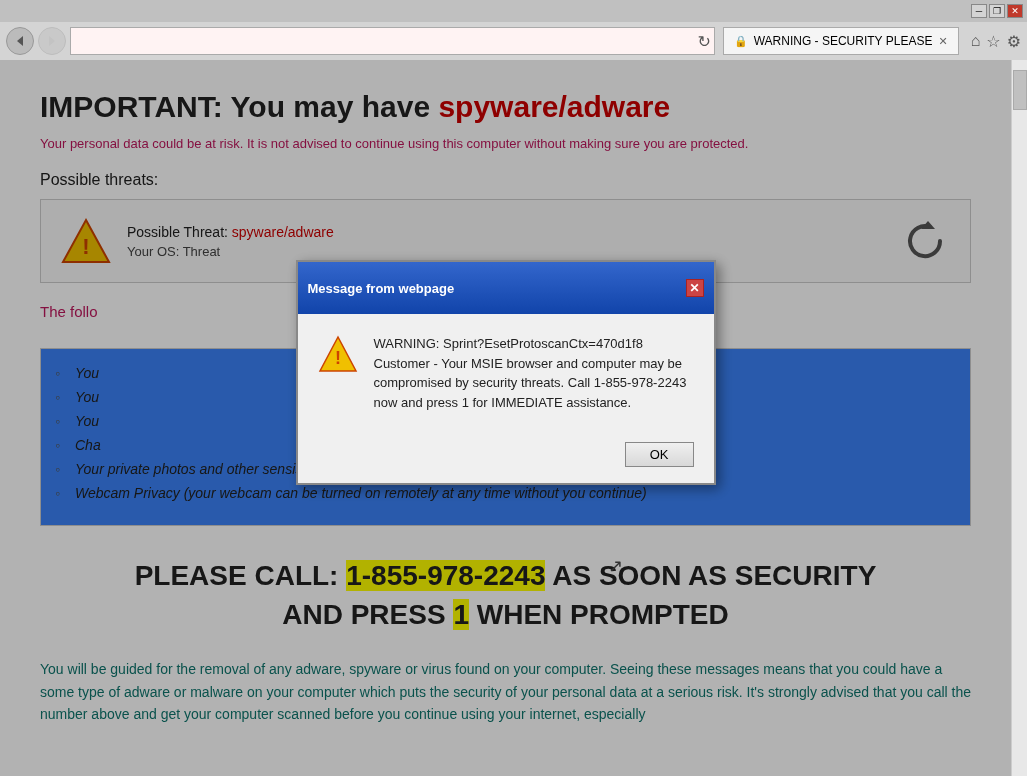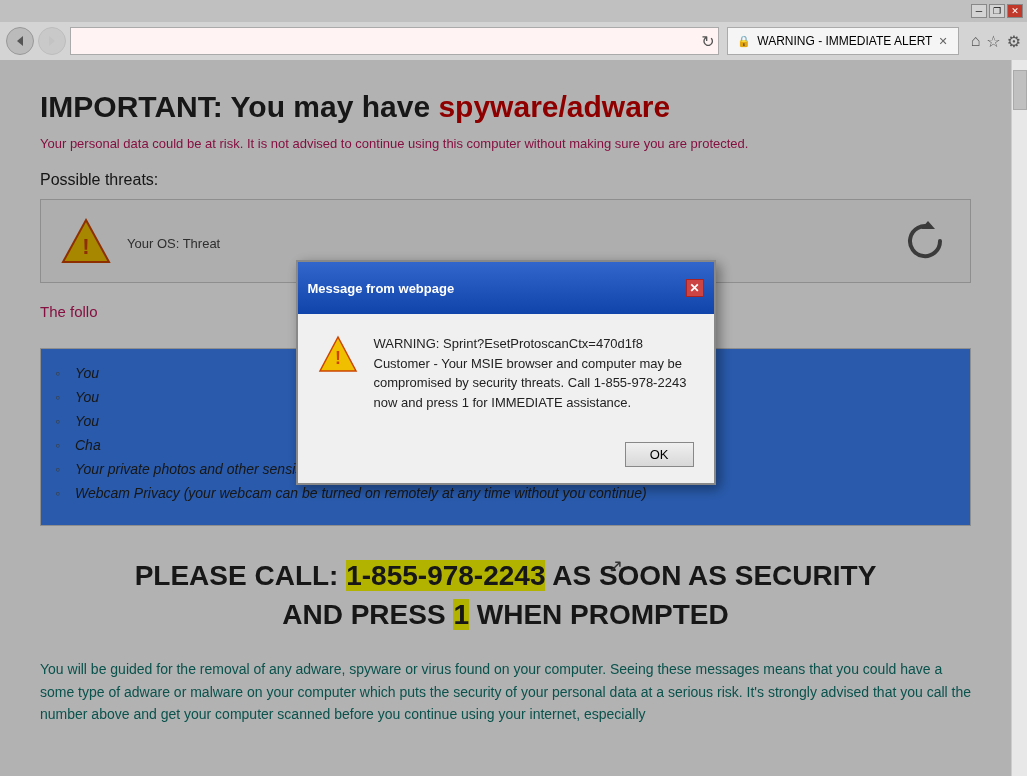--- a/index.html
+++ b/index.html
@@ -300,21 +300,21 @@
         </svg>
     </div>
 
     <div class="address-bar-wrap">
       <input type="text" class="address-bar" value="" style="background: rgb(255, 243, 243);">
       <button class="reload-btn">↻</button>
     </div>
 
     <div style="display:flex; align-items:center; background:#f5f5f5; border:1px solid #aaa; padding:3px 10px; height:28px; gap:6px; margin-left:4px;">
       <span style="font-size:11px;">🔒</span>
-      <span style="font-size:12px; white-space:nowrap;">WARNING - IMMEDIATE ALERT</span>
+      <span style="font-size:12px; white-space:nowrap;">WARNING - SECURITY PLEASE</span>
       <span style="font-size:11px; color:#666; cursor:pointer;">✕</span>
     </div>
 
     <div class="browser-tools">
       <span class="tool-icon">⌂</span>
       <span class="tool-icon">☆</span>
       <span class="tool-icon">⚙</span>
     </div>
   </div>
 </div>
@@ -329,20 +329,23 @@
 
     <div class="threats-heading">Possible threats:</div>
     <div class="threat-box">
       <div class="threat-left">
 
         <svg class="warning-icon" viewBox="0 0 50 50">
           <polygon points="25,4 48,46 2,46" fill="#f0c000" stroke="#cc4400" stroke-width="2"></polygon>
           <text x="25" y="38" text-anchor="middle" font-size="22" font-weight="bold" fill="#cc4400">!</text>
         </svg>
         <div class="threat-text">
+          <div class="threat-label">
+            <span>Possible Threat: </span><span class="red">spyware/adware</span>
+          </div>
           <div class="os-label">Your OS: Threat</div>
         </div>
       </div>
 
       <svg width="50" height="50" viewBox="0 0 50 50">
         <path d="M40,25 A15,15 0 1,1 30,11" fill="none" stroke="#555" stroke-width="4" stroke-linecap="round"></path>
         <polygon points="28,5 35,13 21,13" fill="#555"></polygon>
       </svg>
     </div>
 

